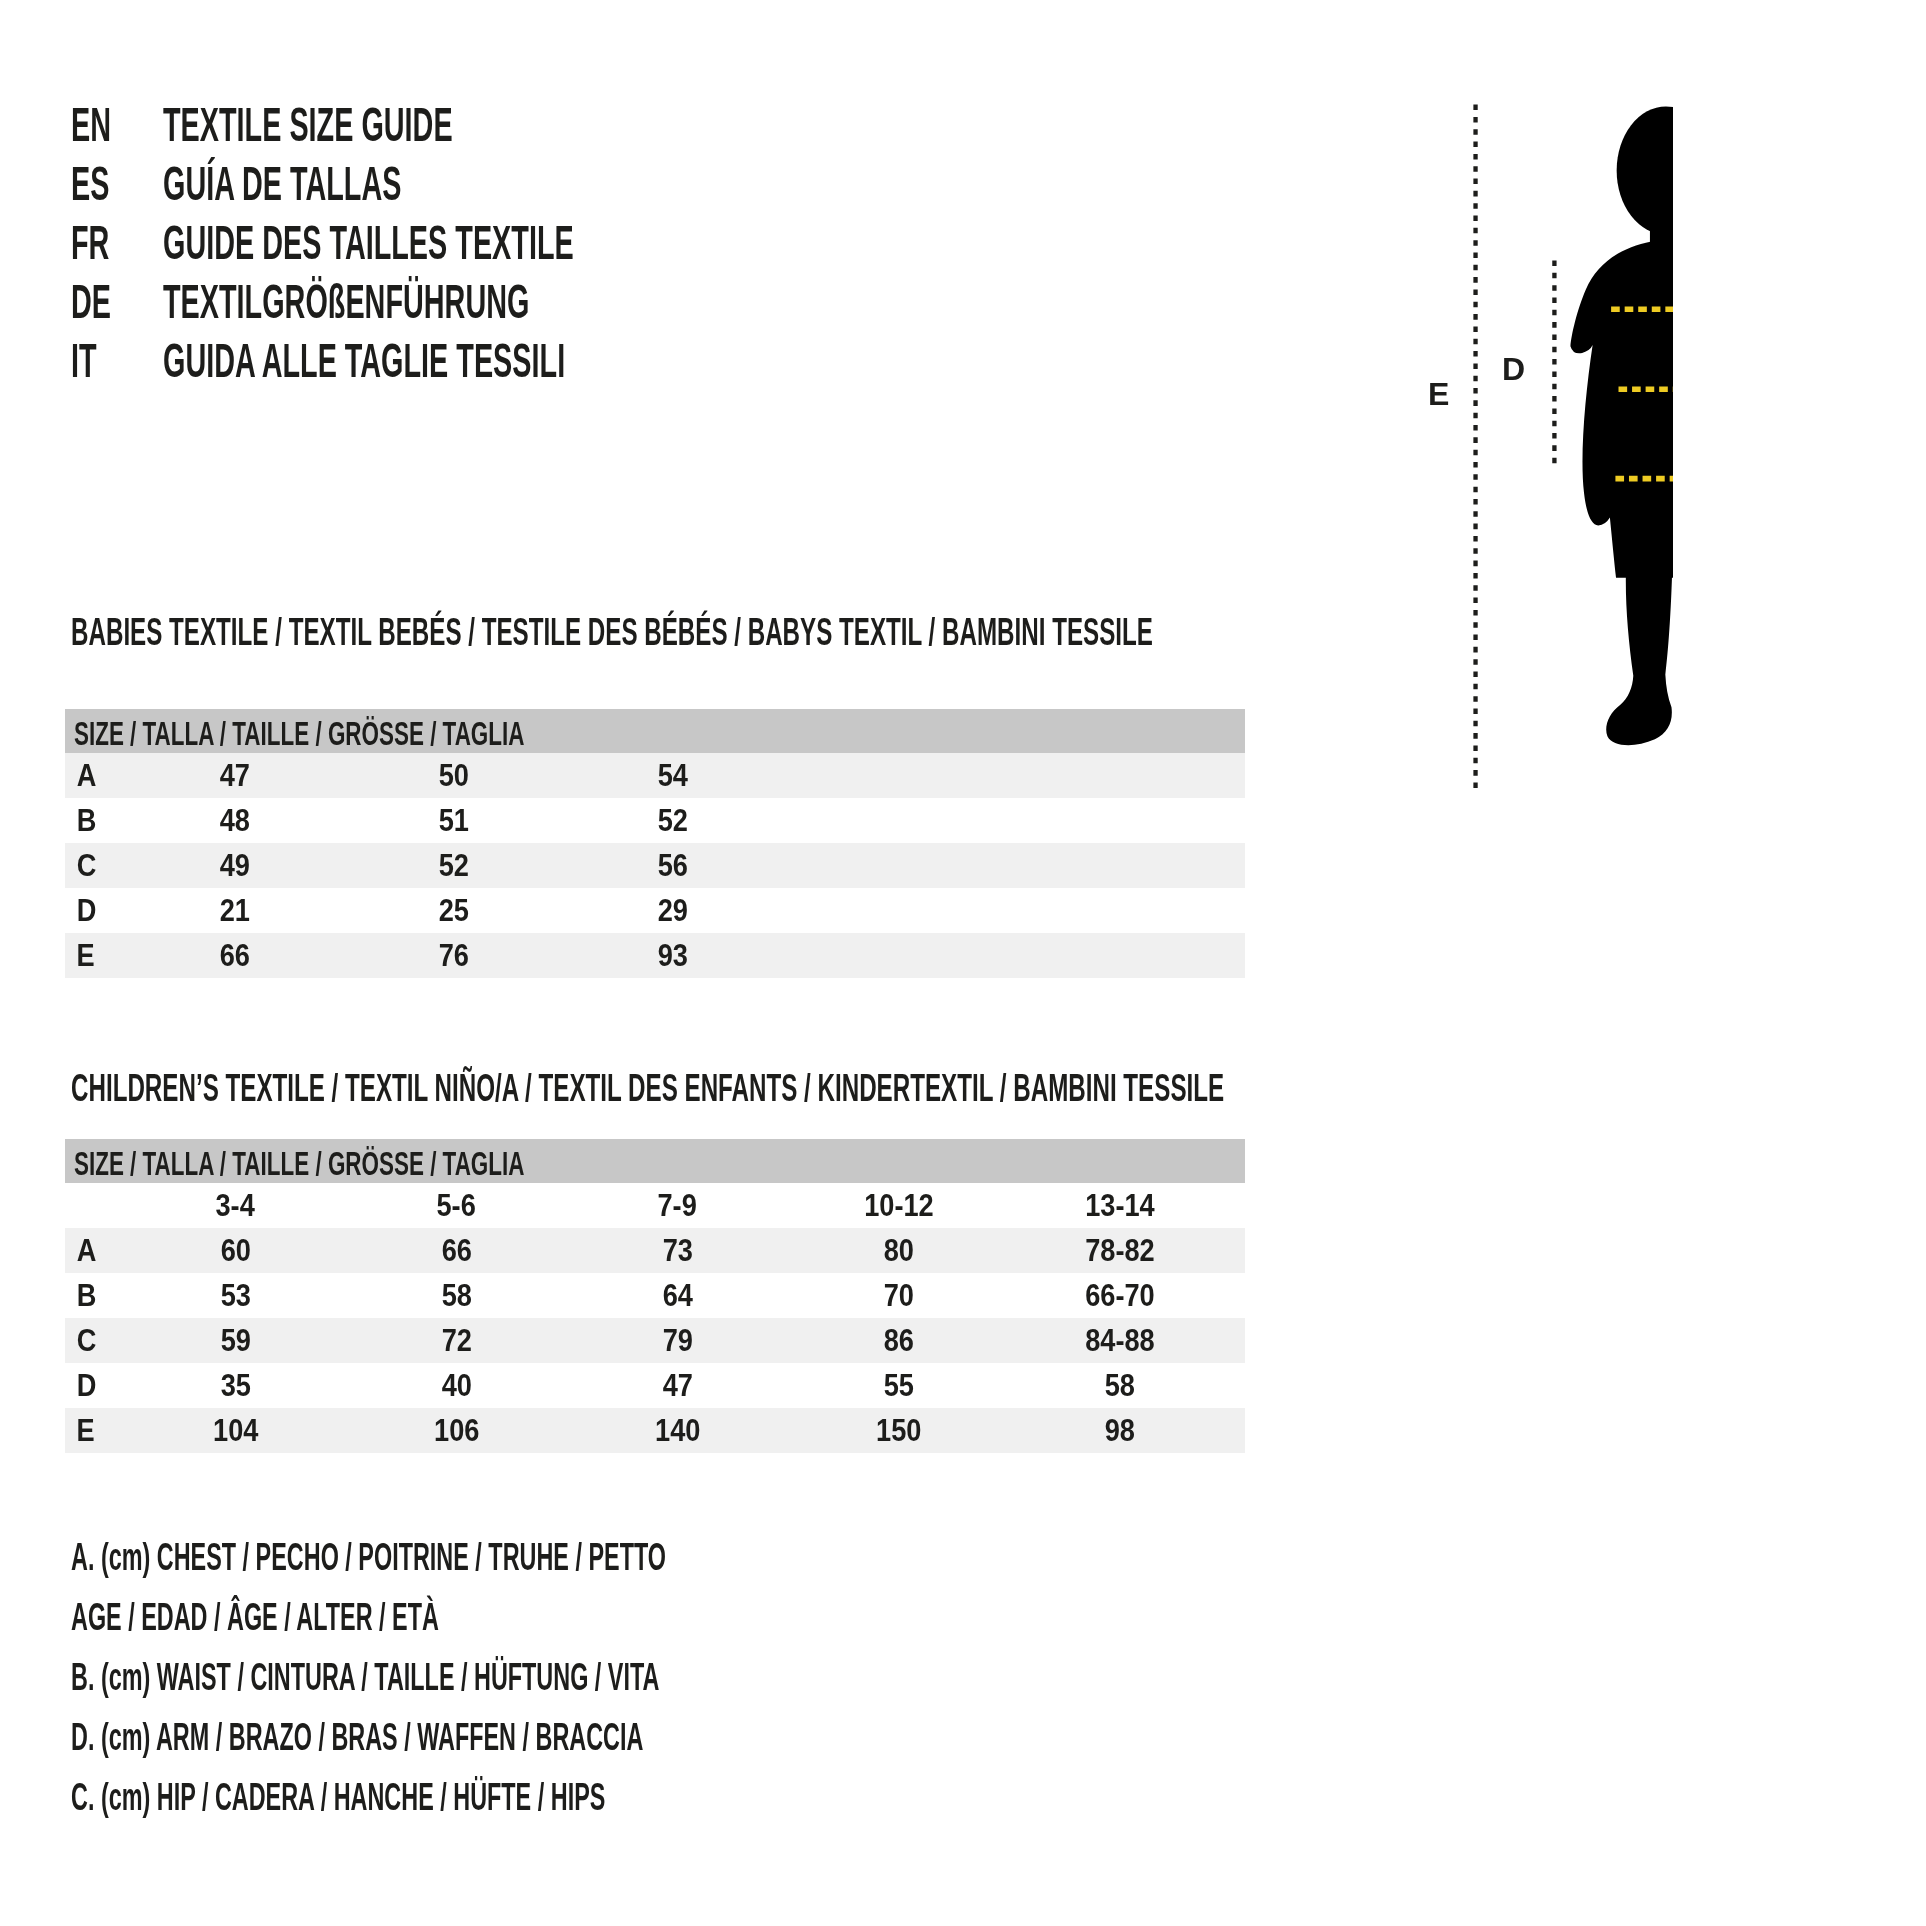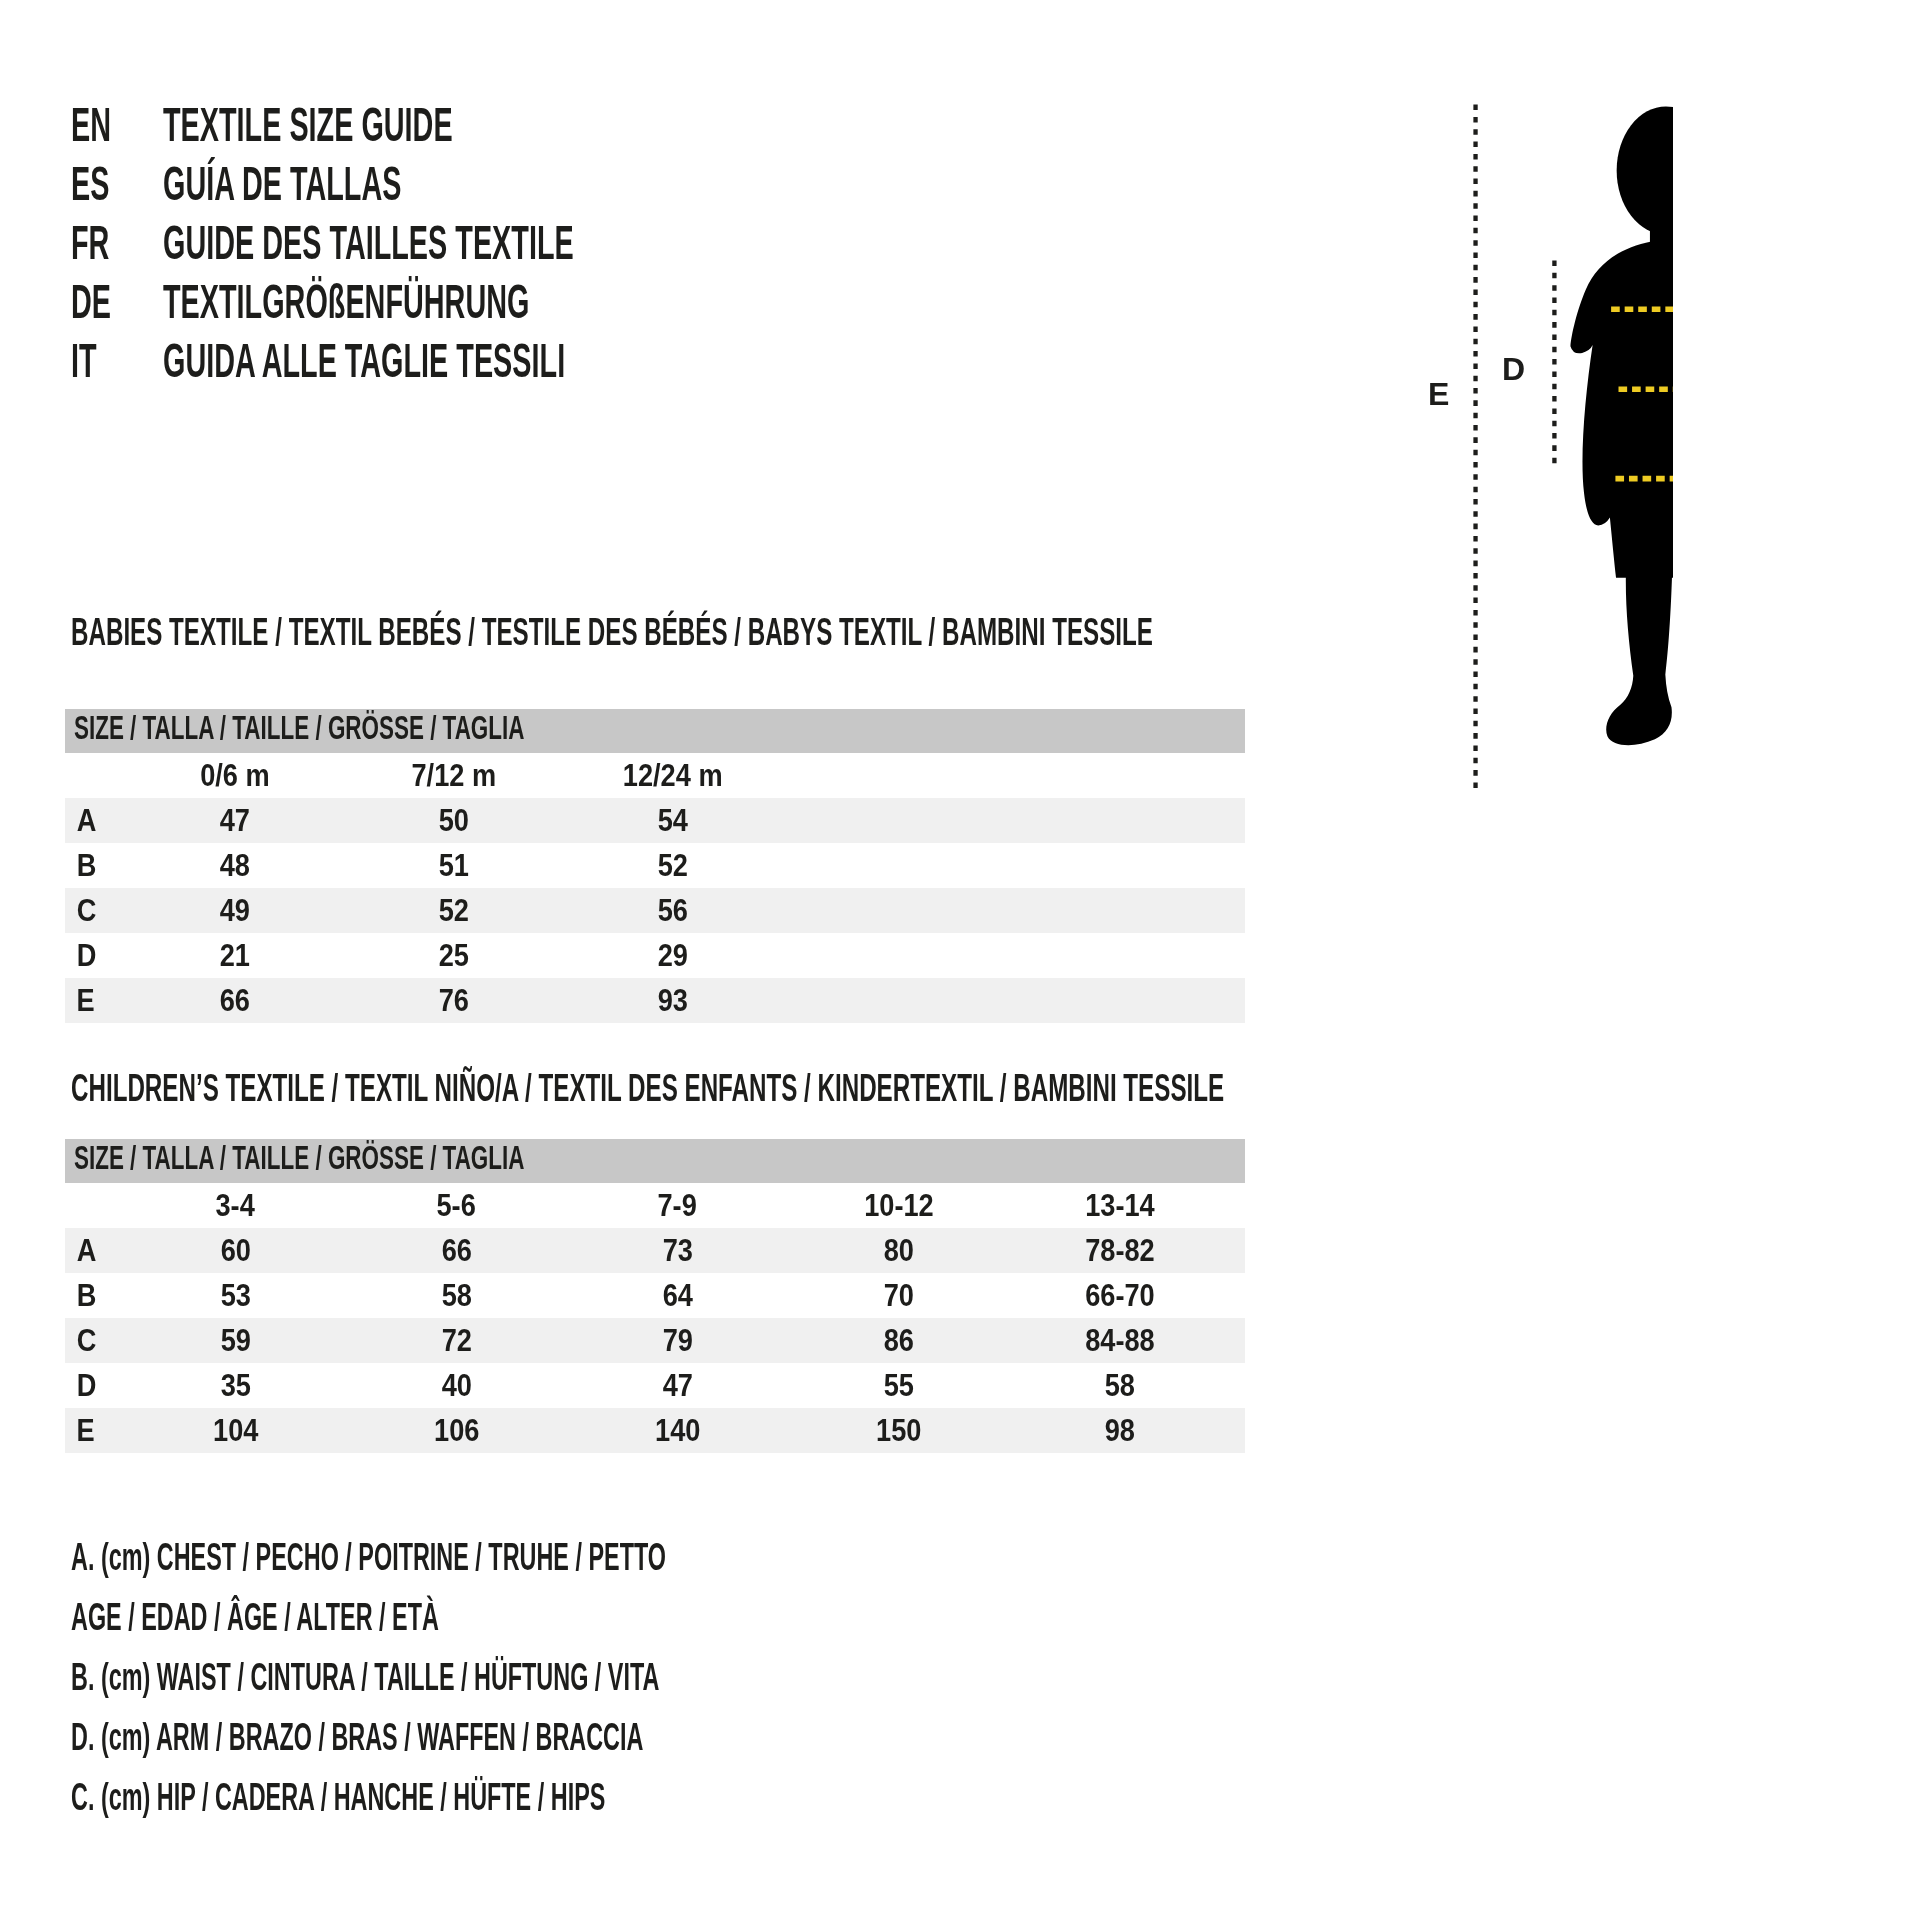--- a/index.html
+++ b/index.html
@@ -29,21 +29,21 @@
 
   
   .section-title{position:absolute;left:71px;font-size:39px;font-weight:bold;line-height:1;white-space:nowrap;}
   .title-babies{top:612px;}
   .title-children{top:1068px;}
 
   
   .sizetable{position:absolute;left:65px;width:1180px;font-weight:bold;}
   .t-babies{top:709px;}
   .t-children{top:1139px;}
-  .t-bar{height:44px;background:#c7c7c7;display:flex;align-items:flex-start;padding-left:8.6px;
+  .t-bar{height:44px;background:#c7c7c7;display:flex;align-items:flex-end;padding-left:8.6px;
          font-size:33px;box-sizing:border-box;}
   .t-row{display:grid;height:45px;align-items:center;font-size:32px;}
   .cols3{grid-template-columns:60px 219px 219px 219px 1fr;}
   .cols5{grid-template-columns:60px 221px 221px 221px 221px 221px 1fr;}
   .t-row.zebra{background:#f0f0f0;}
   .t-cell{text-align:center;}
   .t-rowlabel{padding-left:10px;}
 
   
   .legend{position:absolute;left:71px;top:1527px;font-size:39px;font-weight:bold;}
@@ -142,27 +142,20 @@
   </svg>
 
   <div class="section-title title-babies">
     <span class="cx">BABIES TEXTILE / TEXTIL BEBÉS / TESTILE DES BÉBÉS / BABYS TEXTIL / BAMBINI TESSILE</span>
   </div>
 
   <div class="sizetable t-babies">
     <div class="t-bar">
       <span class="cxh">SIZE / TALLA / TAILLE / GRÖSSE / TAGLIA</span>
     </div>
-    <div class="t-row cols3">
-      <div class="t-rowlabel"></div>
-      <div class="t-cell"><span class="cxc">0/6 m</span></div>
-      <div class="t-cell"><span class="cxc">7/12 m</span></div>
-      <div class="t-cell"><span class="cxc">12/24 m</span></div>
-      <div></div>
-    </div>
     <div class="t-row cols3 zebra">
       <div class="t-rowlabel"><span class="cxc">A</span></div>
       <div class="t-cell"><span class="cxc">47</span></div>
       <div class="t-cell"><span class="cxc">50</span></div>
       <div class="t-cell"><span class="cxc">54</span></div>
       <div></div>
     </div>
     <div class="t-row cols3">
       <div class="t-rowlabel"><span class="cxc">B</span></div>
       <div class="t-cell"><span class="cxc">48</span></div>

